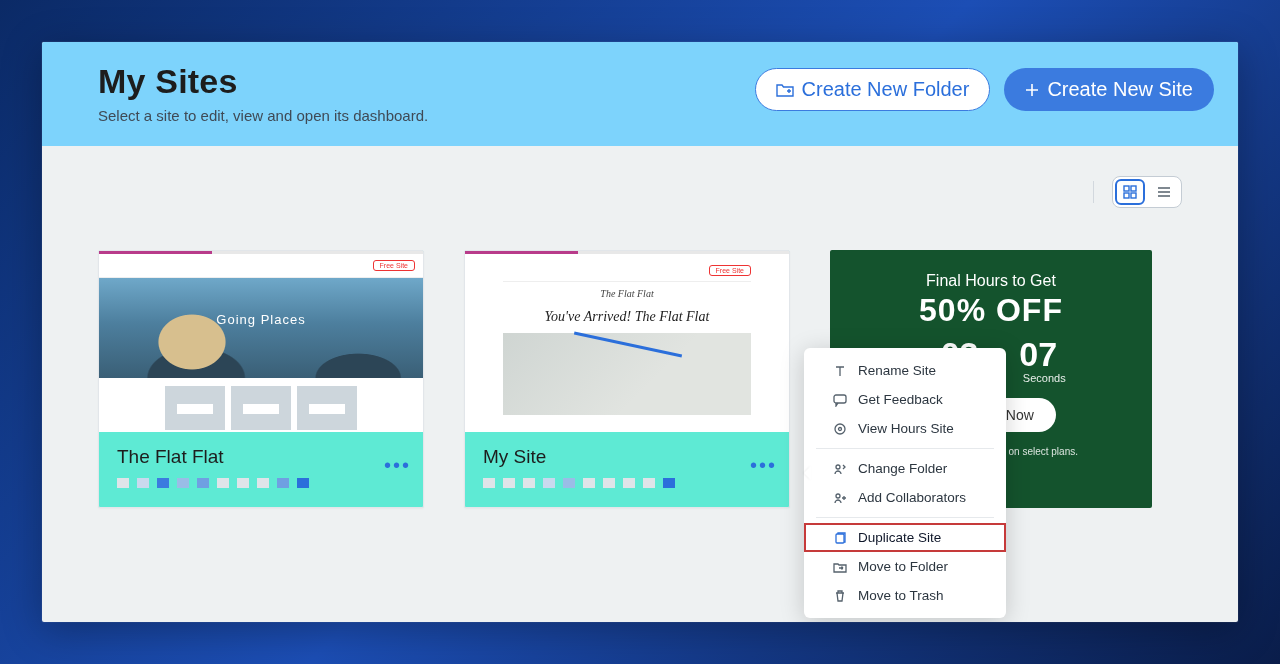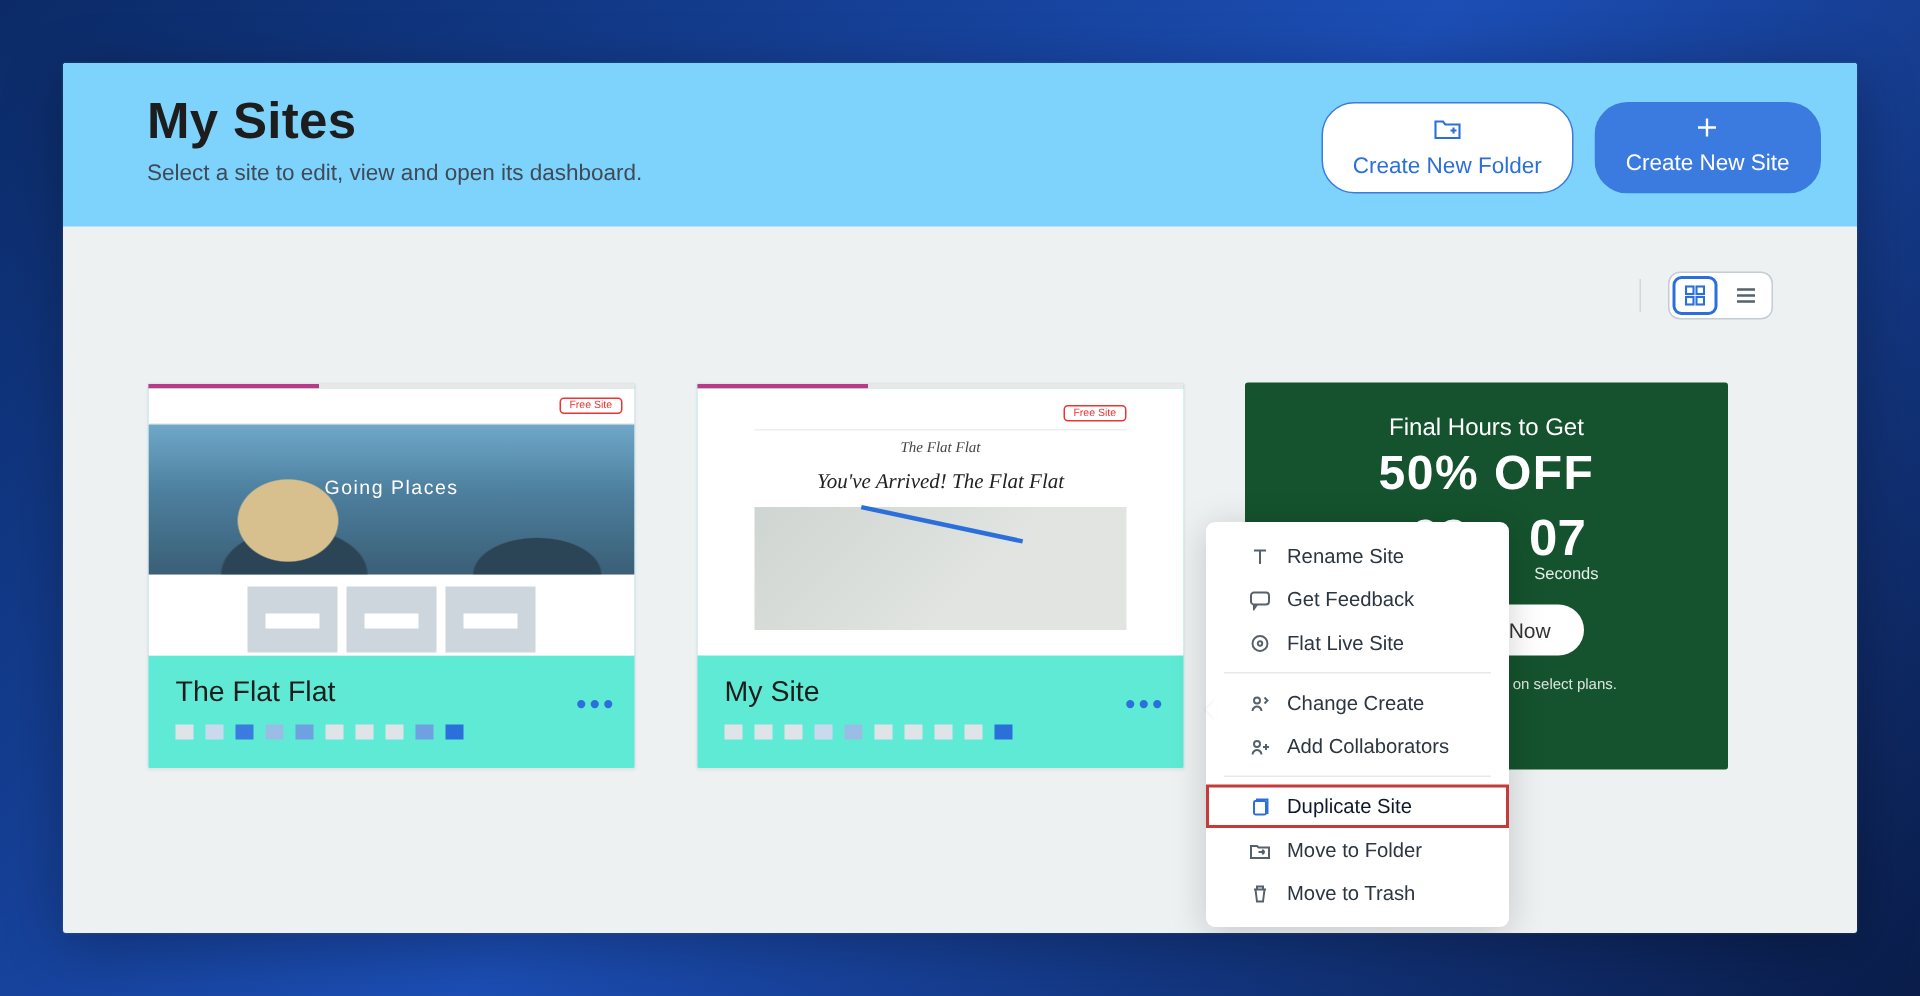--- a/index.html
+++ b/index.html
@@ -37,26 +37,25 @@
   .page-subtitle {
     font-size: 15px;
     color: #3f4a56;
     margin-top: 6px;
   }
   .header-actions { display: flex; gap: 14px; margin-top: 6px; }
   .btn {
     display: inline-flex;
     align-items: center;
     gap: 8px;
-    font-size: 15px;
+    font-size: 20px;
     padding: 9px 20px;
     border-radius: 22px;
     cursor: pointer;
     border: 1px solid transparent;
-    flex-direction: column;
   }
   .btn-outline {
     border-color: #3b7bdf;
     color: #2b6fdb;
     background: #fff;
   }
   .btn-primary {
     background: #3b7bdf;
     color: #fff;
   }
@@ -410,32 +409,32 @@
       </span>
       <span>Get Feedback</span>
     </div>
     <div class="item">
       <span class="ico">
         <svg width="14" height="14" viewBox="0 0 14 14" stroke="currentColor" fill="none" stroke-width="1.3">
             <circle cx="7" cy="7" r="5"></circle>
             <circle cx="7" cy="7" r="1.5"></circle>
           </svg>
       </span>
-      <span>Flat Live Site</span>
+      <span>View Hours Site</span>
     </div>
     <div class="sep"></div>
     <div class="item">
       <span class="ico">
         <svg width="14" height="14" viewBox="0 0 14 14" stroke="currentColor" fill="none" stroke-width="1.3">
             <circle cx="5" cy="5" r="2"></circle>
             <path d="M2 12c0-2 2-3 3-3s3 1 3 3"></path>
             <path d="M10 3l2 2-2 2"></path>
           </svg>
       </span>
-      <span>Change Create</span>
+      <span>Change Folder</span>
     </div>
     <div class="item">
       <span class="ico">
         <svg width="14" height="14" viewBox="0 0 14 14" stroke="currentColor" fill="none" stroke-width="1.3">
             <circle cx="5" cy="5" r="2"></circle>
             <path d="M2 12c0-2 2-3 3-3s3 1 3 3"></path>
             <path d="M11 5v4M9 7h4"></path>
           </svg>
       </span>
       <span>Add Collaborators</span>

